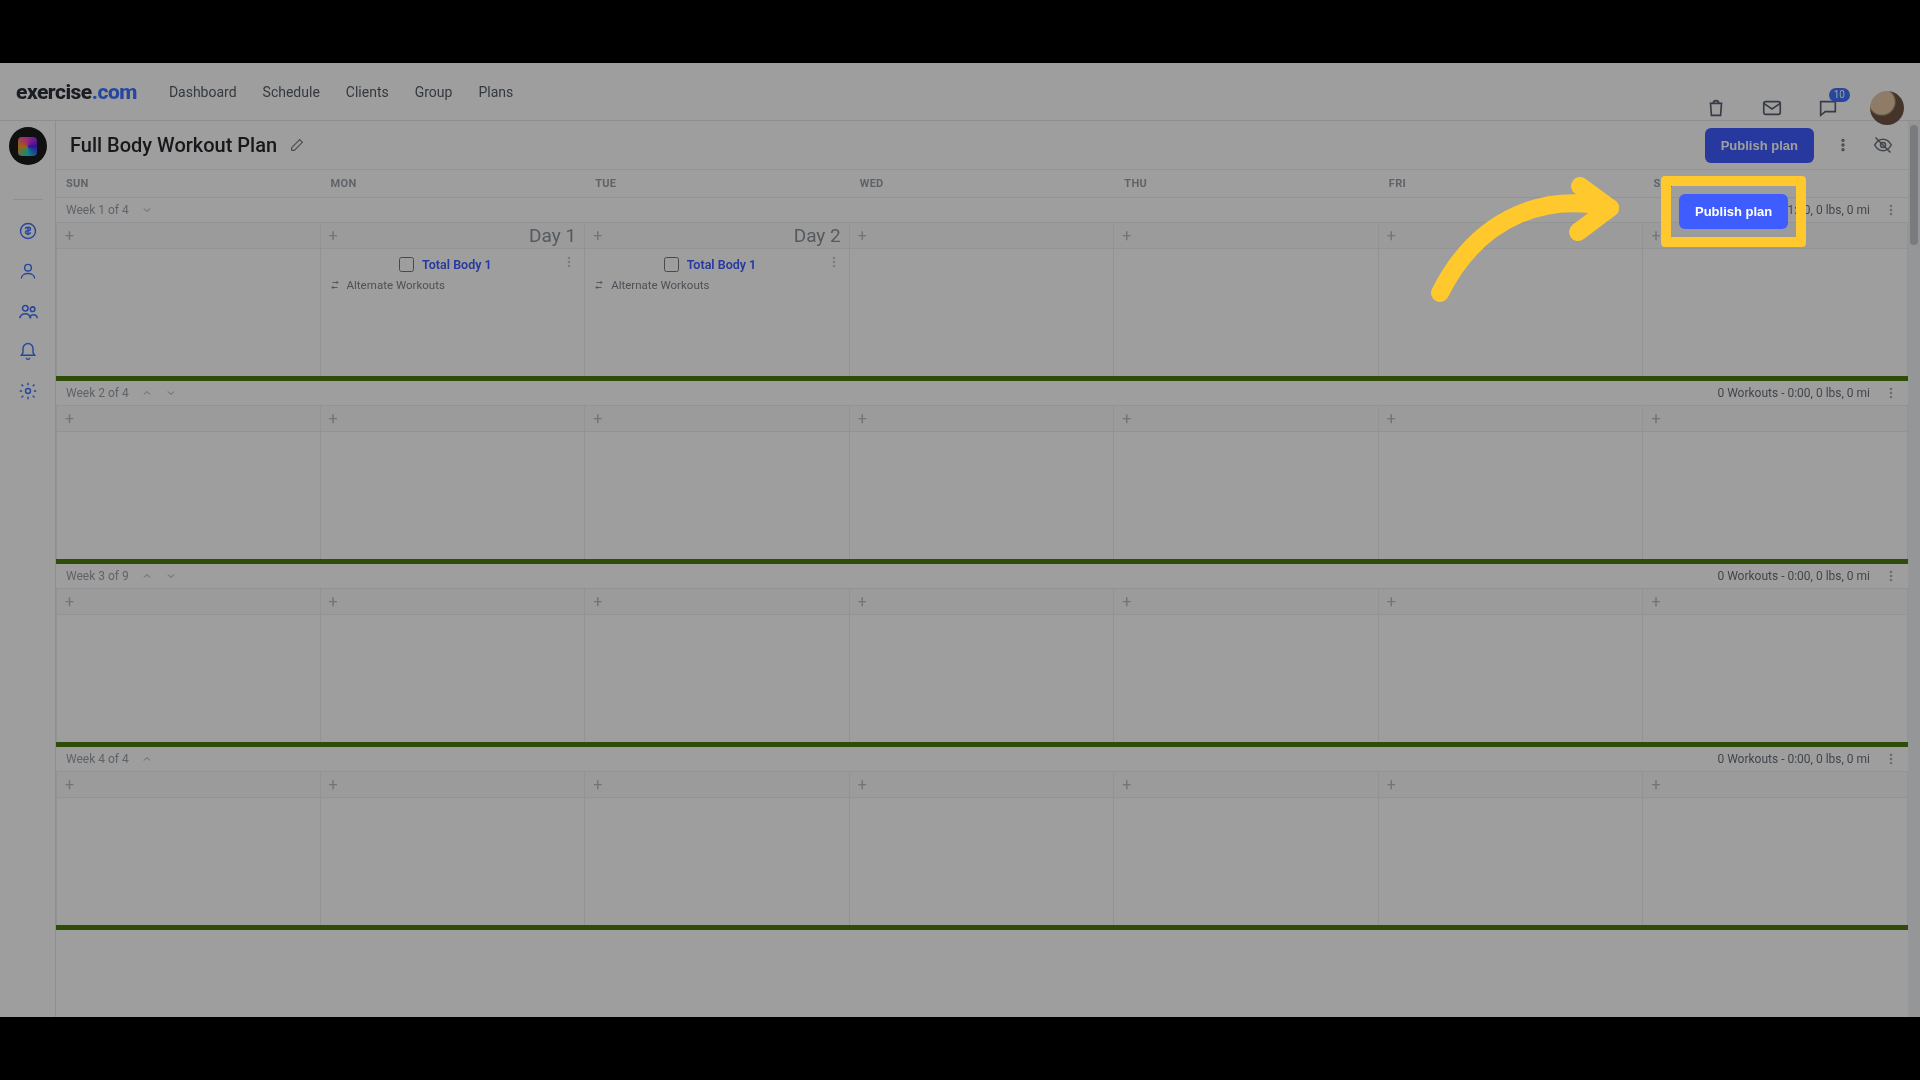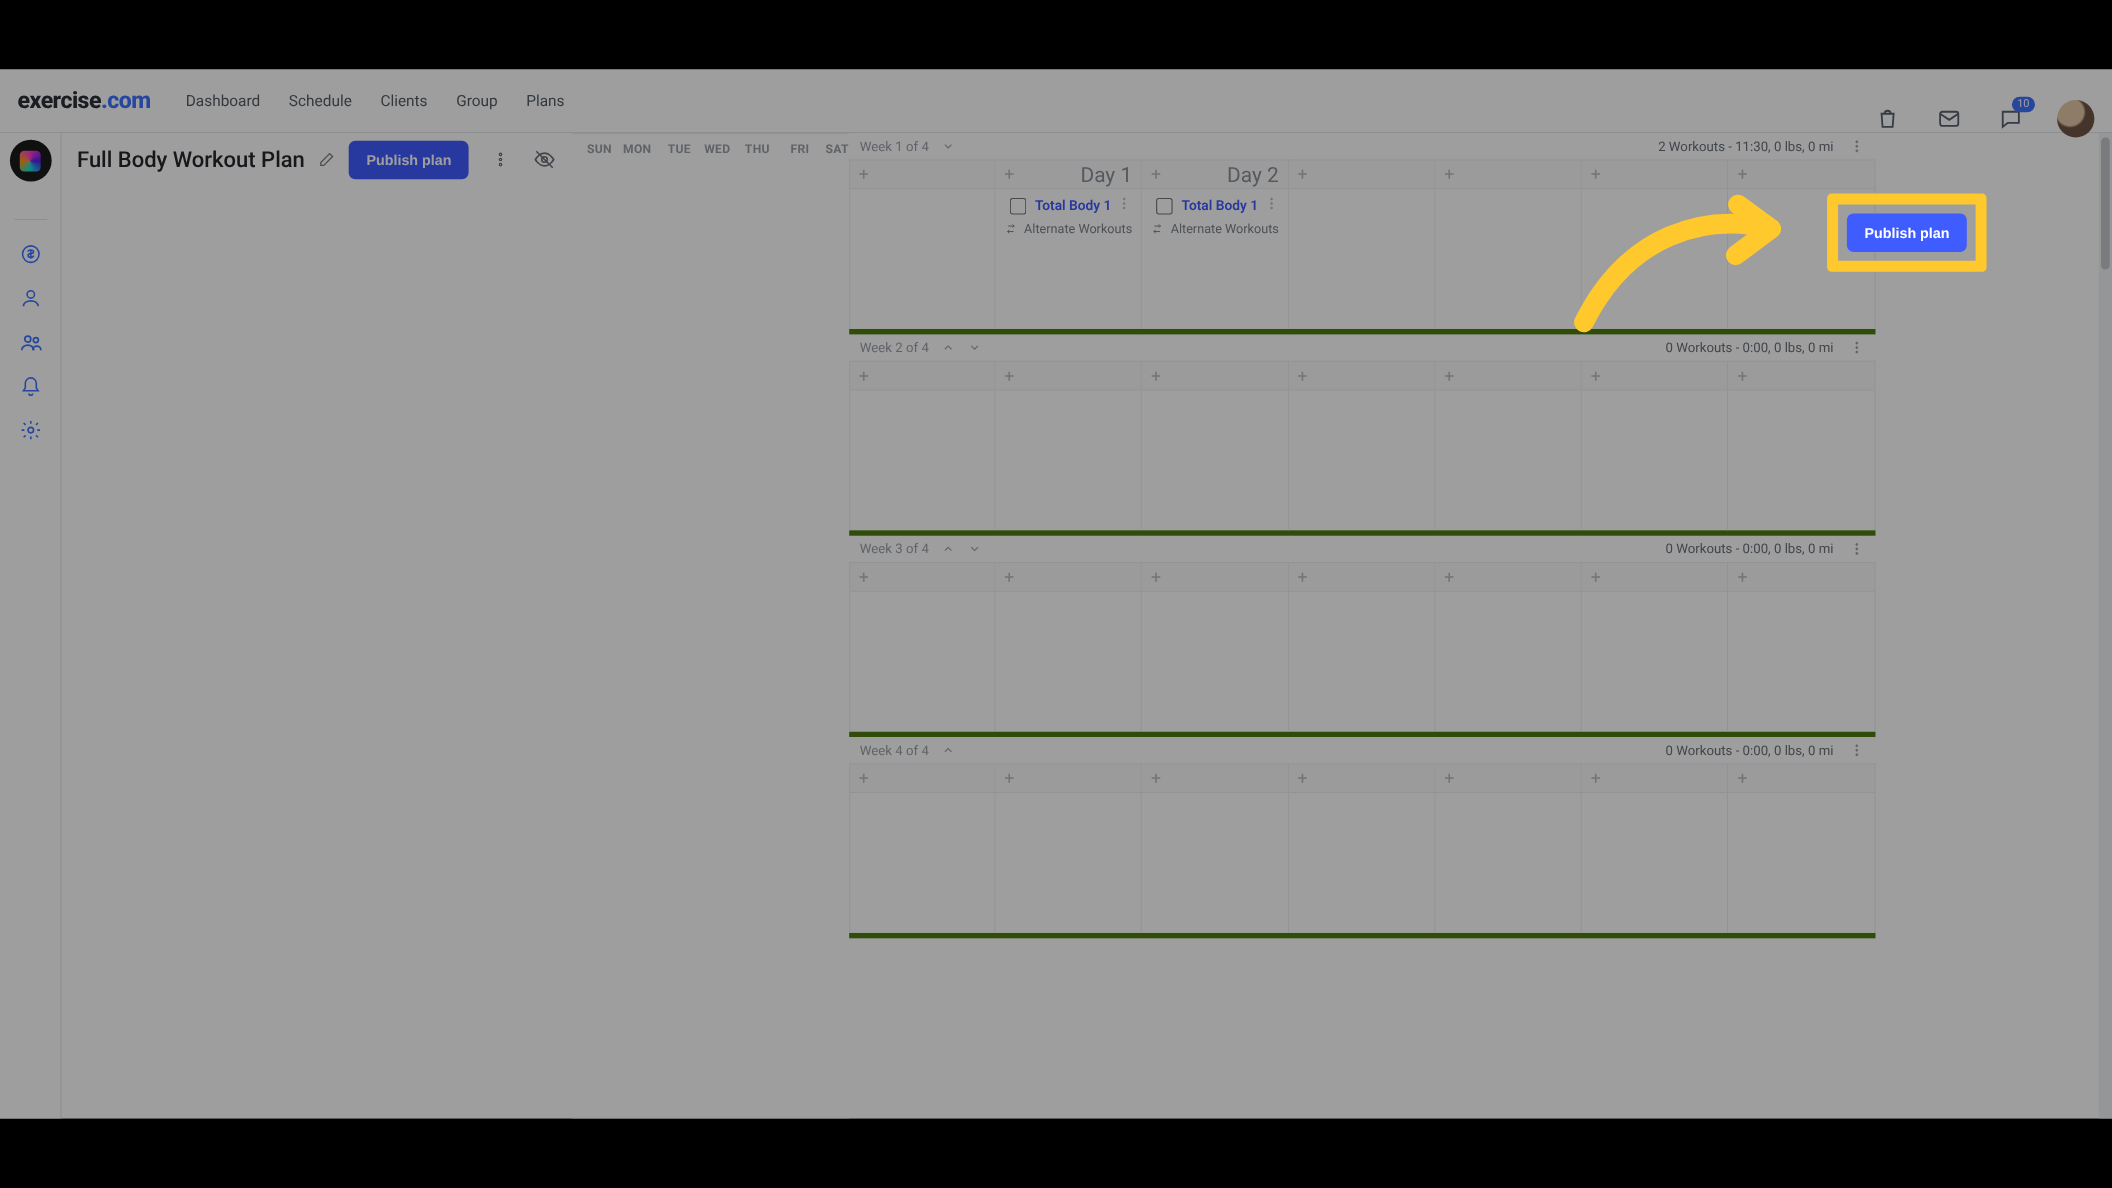--- a/index.html
+++ b/index.html
@@ -24,33 +24,33 @@
 
   
   .leftrail { position:absolute; left:0; top:58px; bottom:0; width:56px; border-right:1px solid #e2e5e9; display:flex; flex-direction:column; align-items:center; padding-top:6px; gap:10px; background:#fff;}
   .rail-logo { width:38px; height:38px; border-radius:50%; background:#1a1a1a; display:flex; align-items:center; justify-content:center; margin-bottom:18px; cursor:pointer;}
   .rail-logo-inner { width:19px; height:19px; background:conic-gradient(#ff3bd4,#5020ef,#13e0d8,#ff9a1f,#ff3bd4); border-radius:4px; }
   .rail-btn { width:30px; height:30px; display:flex; align-items:center; justify-content:center; cursor:pointer; border-radius:6px;}
   .rail-btn svg { stroke:#3f72ff; fill:none; stroke-width:1.7; }
   .rail-divider { width:30px; height:1px; background:#e2e5e9; margin:6px 0;}
 
   
-  .content { position:absolute; left:56px; right:12px; top:58px; bottom:0; display:flex; flex-direction:row; }
+  .content { position:absolute; left:56px; right:12px; top:58px; bottom:0; display:flex; flex-direction:column; }
 
   .plan-header { height:48px; display:flex; align-items:center; padding:0 14px; gap:12px; }
   .plan-title { font-size:20px; font-weight:500; color:#25282d; }
   .edit-icon { width:16px; height:16px; stroke:#777e87; fill:none; stroke-width:1.8; cursor:pointer;}
   .plan-header-right { margin-left:auto; display:flex; align-items:center; gap:18px; }
   .publish-btn { background:#3f5cff; color:#fff; font-size:13px; font-weight:600; border:none; padding:10px 16px; border-radius:6px; cursor:pointer; }
   .header-dots, .header-eye { width:22px; height:22px; display:flex; align-items:center; justify-content:center; cursor:pointer; }
   .header-dots svg, .header-eye svg { stroke:#6a717a; fill:none; stroke-width:1.8; }
 
   
   .days-row { display:grid; grid-template-columns: repeat(7, 1fr); border-top:1px solid #eceef1; border-bottom:1px solid #eceef1; }
-  .day-hdr { font-size:11px; font-weight:700; color:#9aa0a8; padding:7px 0 7px 10px; letter-spacing:0.3px;text-align:right;}
+  .day-hdr { font-size:11px; font-weight:700; color:#9aa0a8; padding:7px 0 7px 10px; letter-spacing:0.3px;}
 
   
   .week { border-bottom:5px solid #4d7c0f; }
   .week-bar { height:24px; display:flex; align-items:center; padding:0 10px; font-size:12px; color:#9aa0a8; gap:12px;}
   .week-bar .caret { width:12px; height:12px; stroke:#9aa0a8; fill:none; stroke-width:2; cursor:pointer;}
   .week-bar-right { margin-left:auto; display:flex; align-items:center; gap:14px; font-size:12px; color:#6a717a;}
   .week-bar-dots { width:14px; height:14px; stroke:#9aa0a8; cursor:pointer;}
 
   .add-row { display:grid; grid-template-columns: repeat(7, 1fr); }
   .add-cell { height:26px; border-top:1px solid #eceef1; border-right:1px solid #eceef1; padding:4px 8px; display:flex; align-items:center; justify-content:space-between; background:#fafbfc;}
@@ -323,21 +323,21 @@
             <div class="body-cell"></div>
             <div class="body-cell"></div>
             <div class="body-cell"></div>
             <div class="body-cell"></div>
             <div class="body-cell"></div>
             <div class="body-cell"></div>
           </div>
         </div>
         <div class="week">
           <div class="week-bar">
-            <span>Week 3 of 4</span>
+            <span>Week 3 of 9</span>
             <svg class="caret" viewBox="0 0 24 24">
               <path d="M6 15l6-6 6 6"></path>
             </svg>
             <svg class="caret" viewBox="0 0 24 24">
               <path d="M6 9l6 6 6-6"></path>
             </svg>
             <div class="week-bar-right">
               <span>0 Workouts - 0:00, 0 lbs, 0 mi</span>
               <svg class="week-bar-dots" viewBox="0 0 24 24">
                 <circle cx="12" cy="5" r="1.6" fill="#9aa0a8"></circle>

